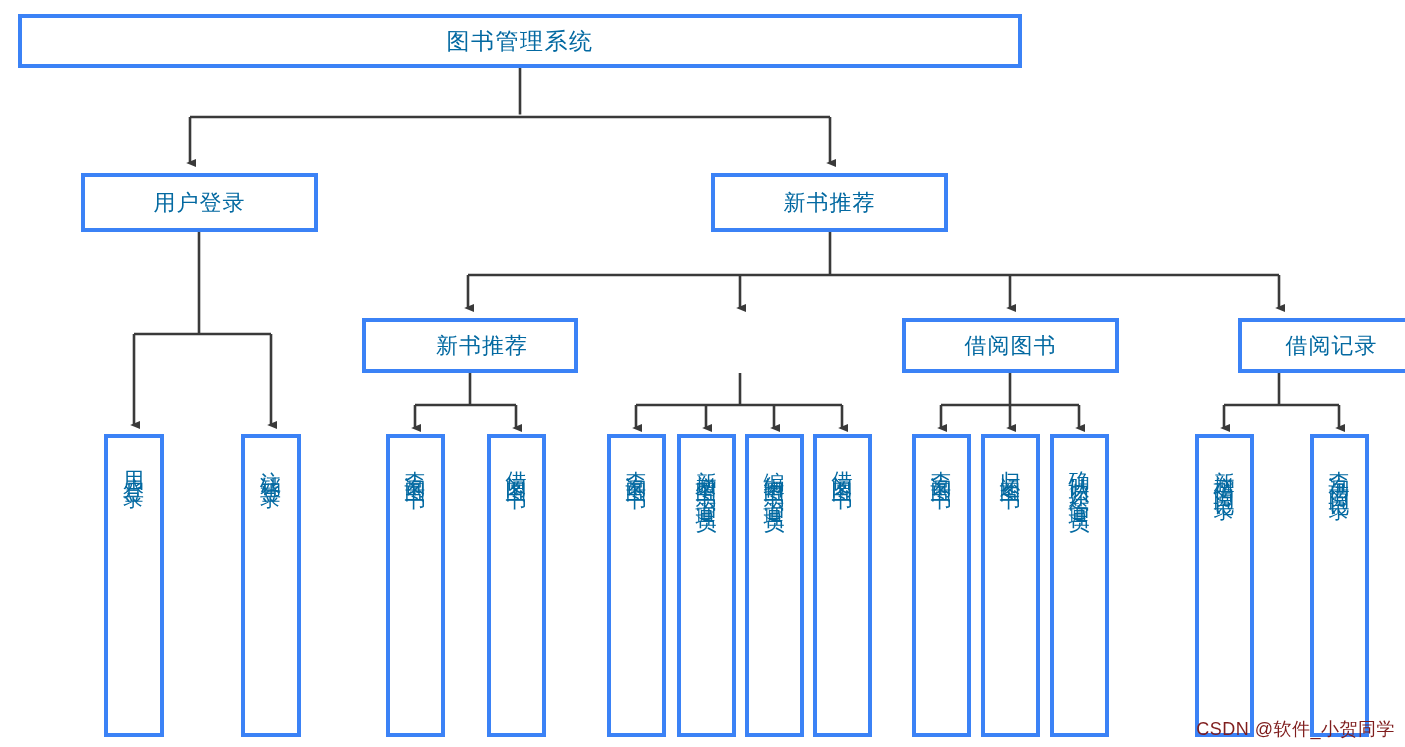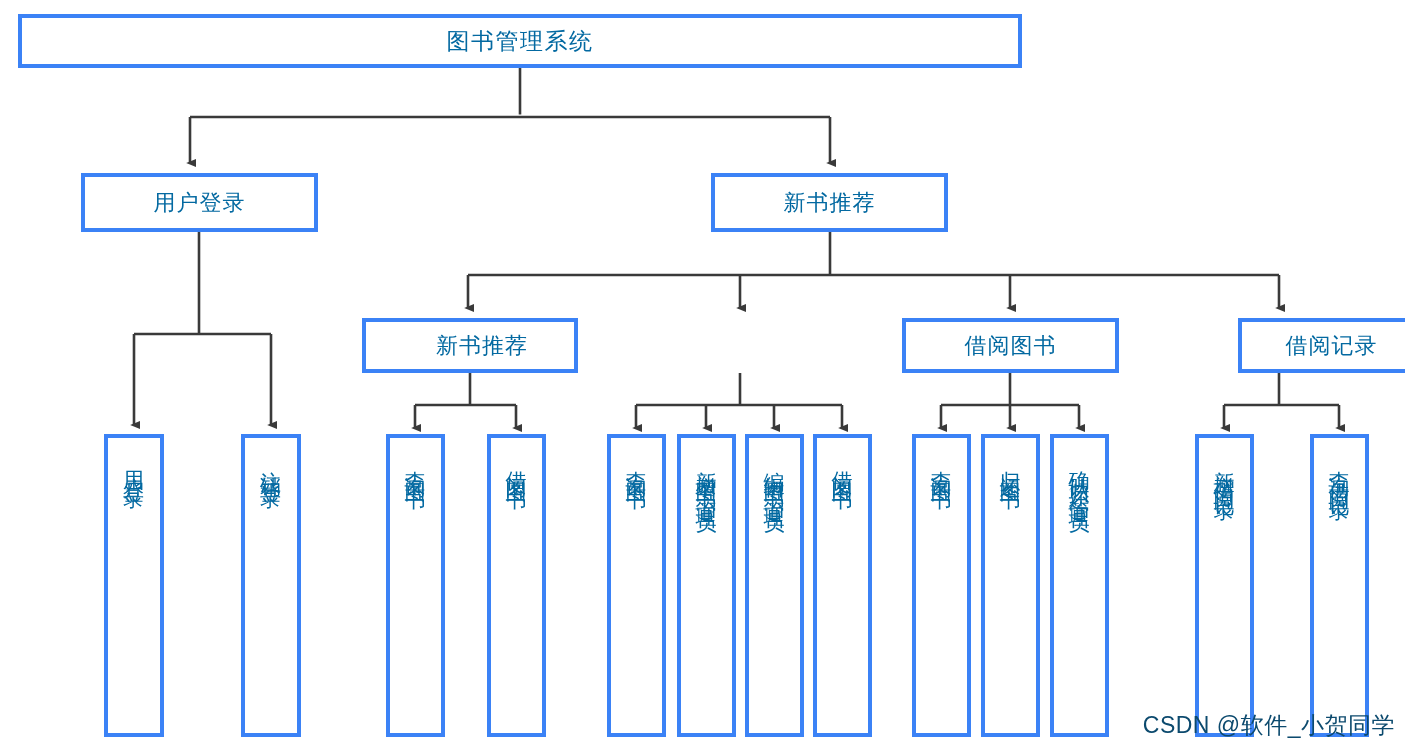--- a/index.html
+++ b/index.html
@@ -63,22 +63,22 @@
     text-orientation: upright;
     font-size: 21px;
     letter-spacing: 6px;
     line-height: 1;
     white-space: nowrap;
   }
   .watermark {
     position: absolute;
     right: 10px;
     bottom: 6px;
-    font-size: 23px;
-    color: #0c4a6e;
+    font-size: 18px;
+    color: #7f1d1d;
     letter-spacing: 0.5px;
     white-space: nowrap;
     user-select: none;
   }
 </style>
 </head>
 <body>
 
 <div id="canvas">
 

